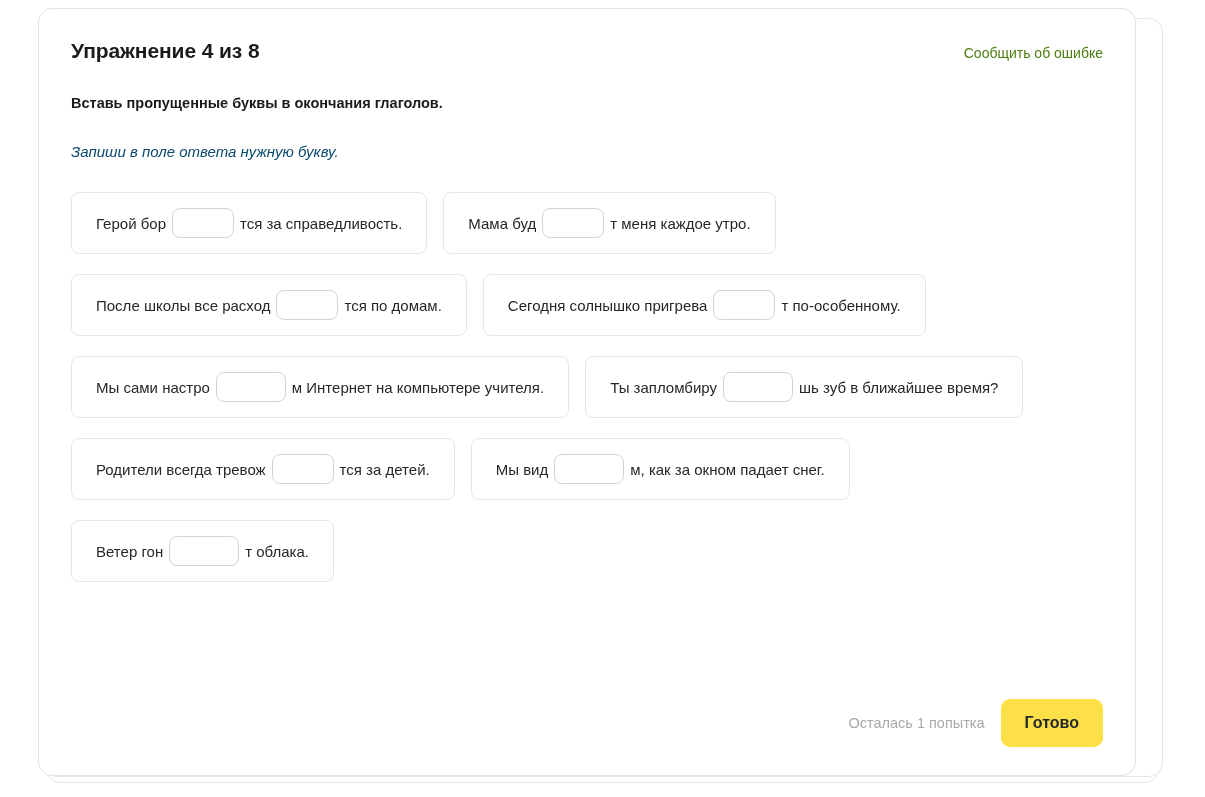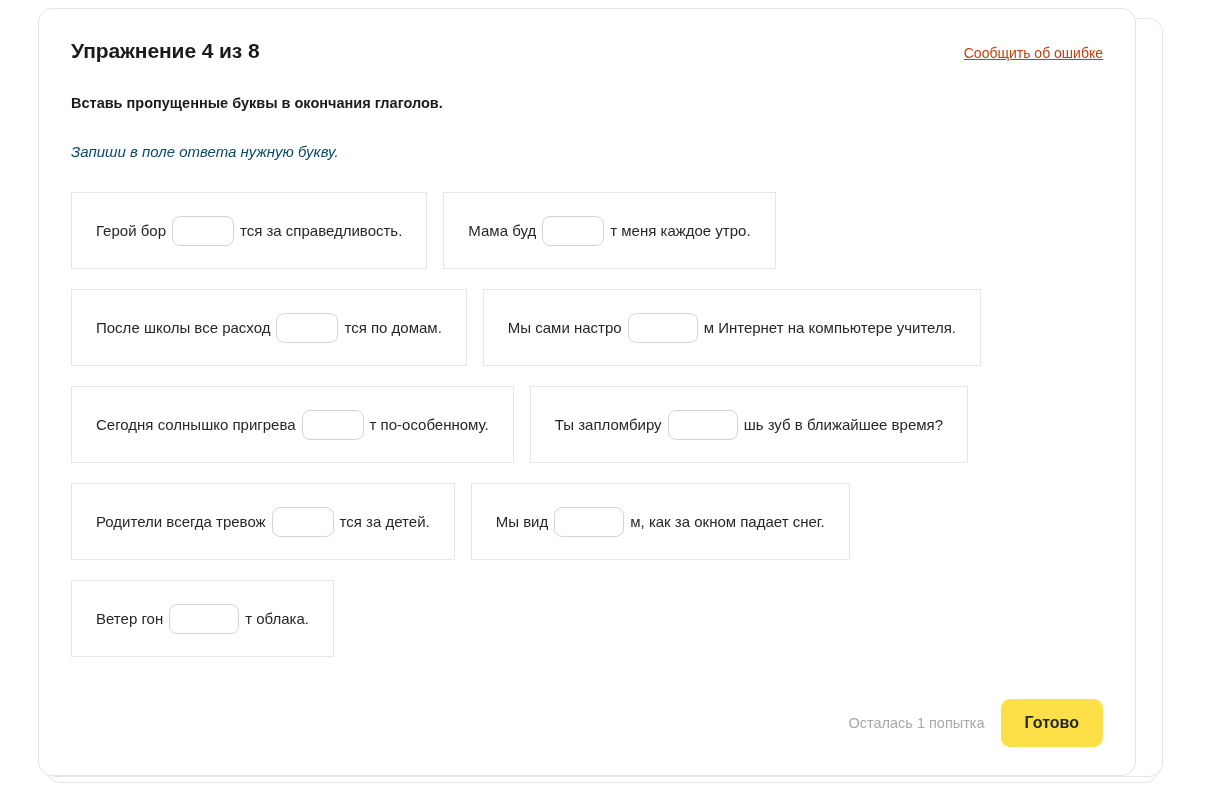--- a/index.html
+++ b/index.html
@@ -65,24 +65,23 @@
     font-weight: bold;
     color: #1b1b1b;
     letter-spacing: -0.1px;
   }
 
   .report-error {
     position: absolute;
     right: 0;
     top: 6px;
     font-size: 14px;
-    color: #c2410c;
+    color: #4d7c0f;
     cursor: pointer;
     white-space: nowrap;
-    text-decoration: underline;
   }
 
   .task-prompt {
     margin: 22px 0 0 0;
     font-size: 14.5px;
     font-weight: bold;
     color: #1b1b1b;
   }
 
   .task-hint {
@@ -98,22 +97,22 @@
     gap: 20px 16px;
     margin-top: 32px;
     align-content: flex-start;
   }
 
   .sentence-card {
     display: flex;
     align-items: center;
     background: #ffffff;
     border: 1px solid #e6e6e6;
-    border-radius: 0;
-    height: 77px;
+    border-radius: 8px;
+    height: 62px;
     padding: 0 24px;
     white-space: nowrap;
   }
 
   .sentence-text {
     font-size: 15px;
     color: #25282b;
   }
 
   .blank-input {
@@ -190,28 +189,28 @@
           <span class="sentence-text">Мама буд</span>
           <input type="text" class="blank-input" style="">
           <span class="sentence-text">т меня каждое утро.</span>
         </div>
         <div class="sentence-card">
           <span class="sentence-text">После школы все расход</span>
           <input type="text" class="blank-input" style="">
           <span class="sentence-text">тся по домам.</span>
         </div>
         <div class="sentence-card">
+          <span class="sentence-text">Сегодня солнышко пригрева</span>
+          <input type="text" class="blank-input" style="">
+          <span class="sentence-text">т по-особенному.</span>
+        </div>
+        <div class="sentence-card">
           <span class="sentence-text">Мы сами настро</span>
           <input type="text" class="blank-input wide" style="">
           <span class="sentence-text">м Интернет на компьютере учителя.</span>
-        </div>
-        <div class="sentence-card">
-          <span class="sentence-text">Сегодня солнышко пригрева</span>
-          <input type="text" class="blank-input" style="">
-          <span class="sentence-text">т по-особенному.</span>
         </div>
         <div class="sentence-card">
           <span class="sentence-text">Ты запломбиру</span>
           <input type="text" class="blank-input wide" style="">
           <span class="sentence-text">шь зуб в ближайшее время?</span>
         </div>
         <div class="sentence-card">
           <span class="sentence-text">Родители всегда тревож</span>
           <input type="text" class="blank-input" style="">
           <span class="sentence-text">тся за детей.</span>

